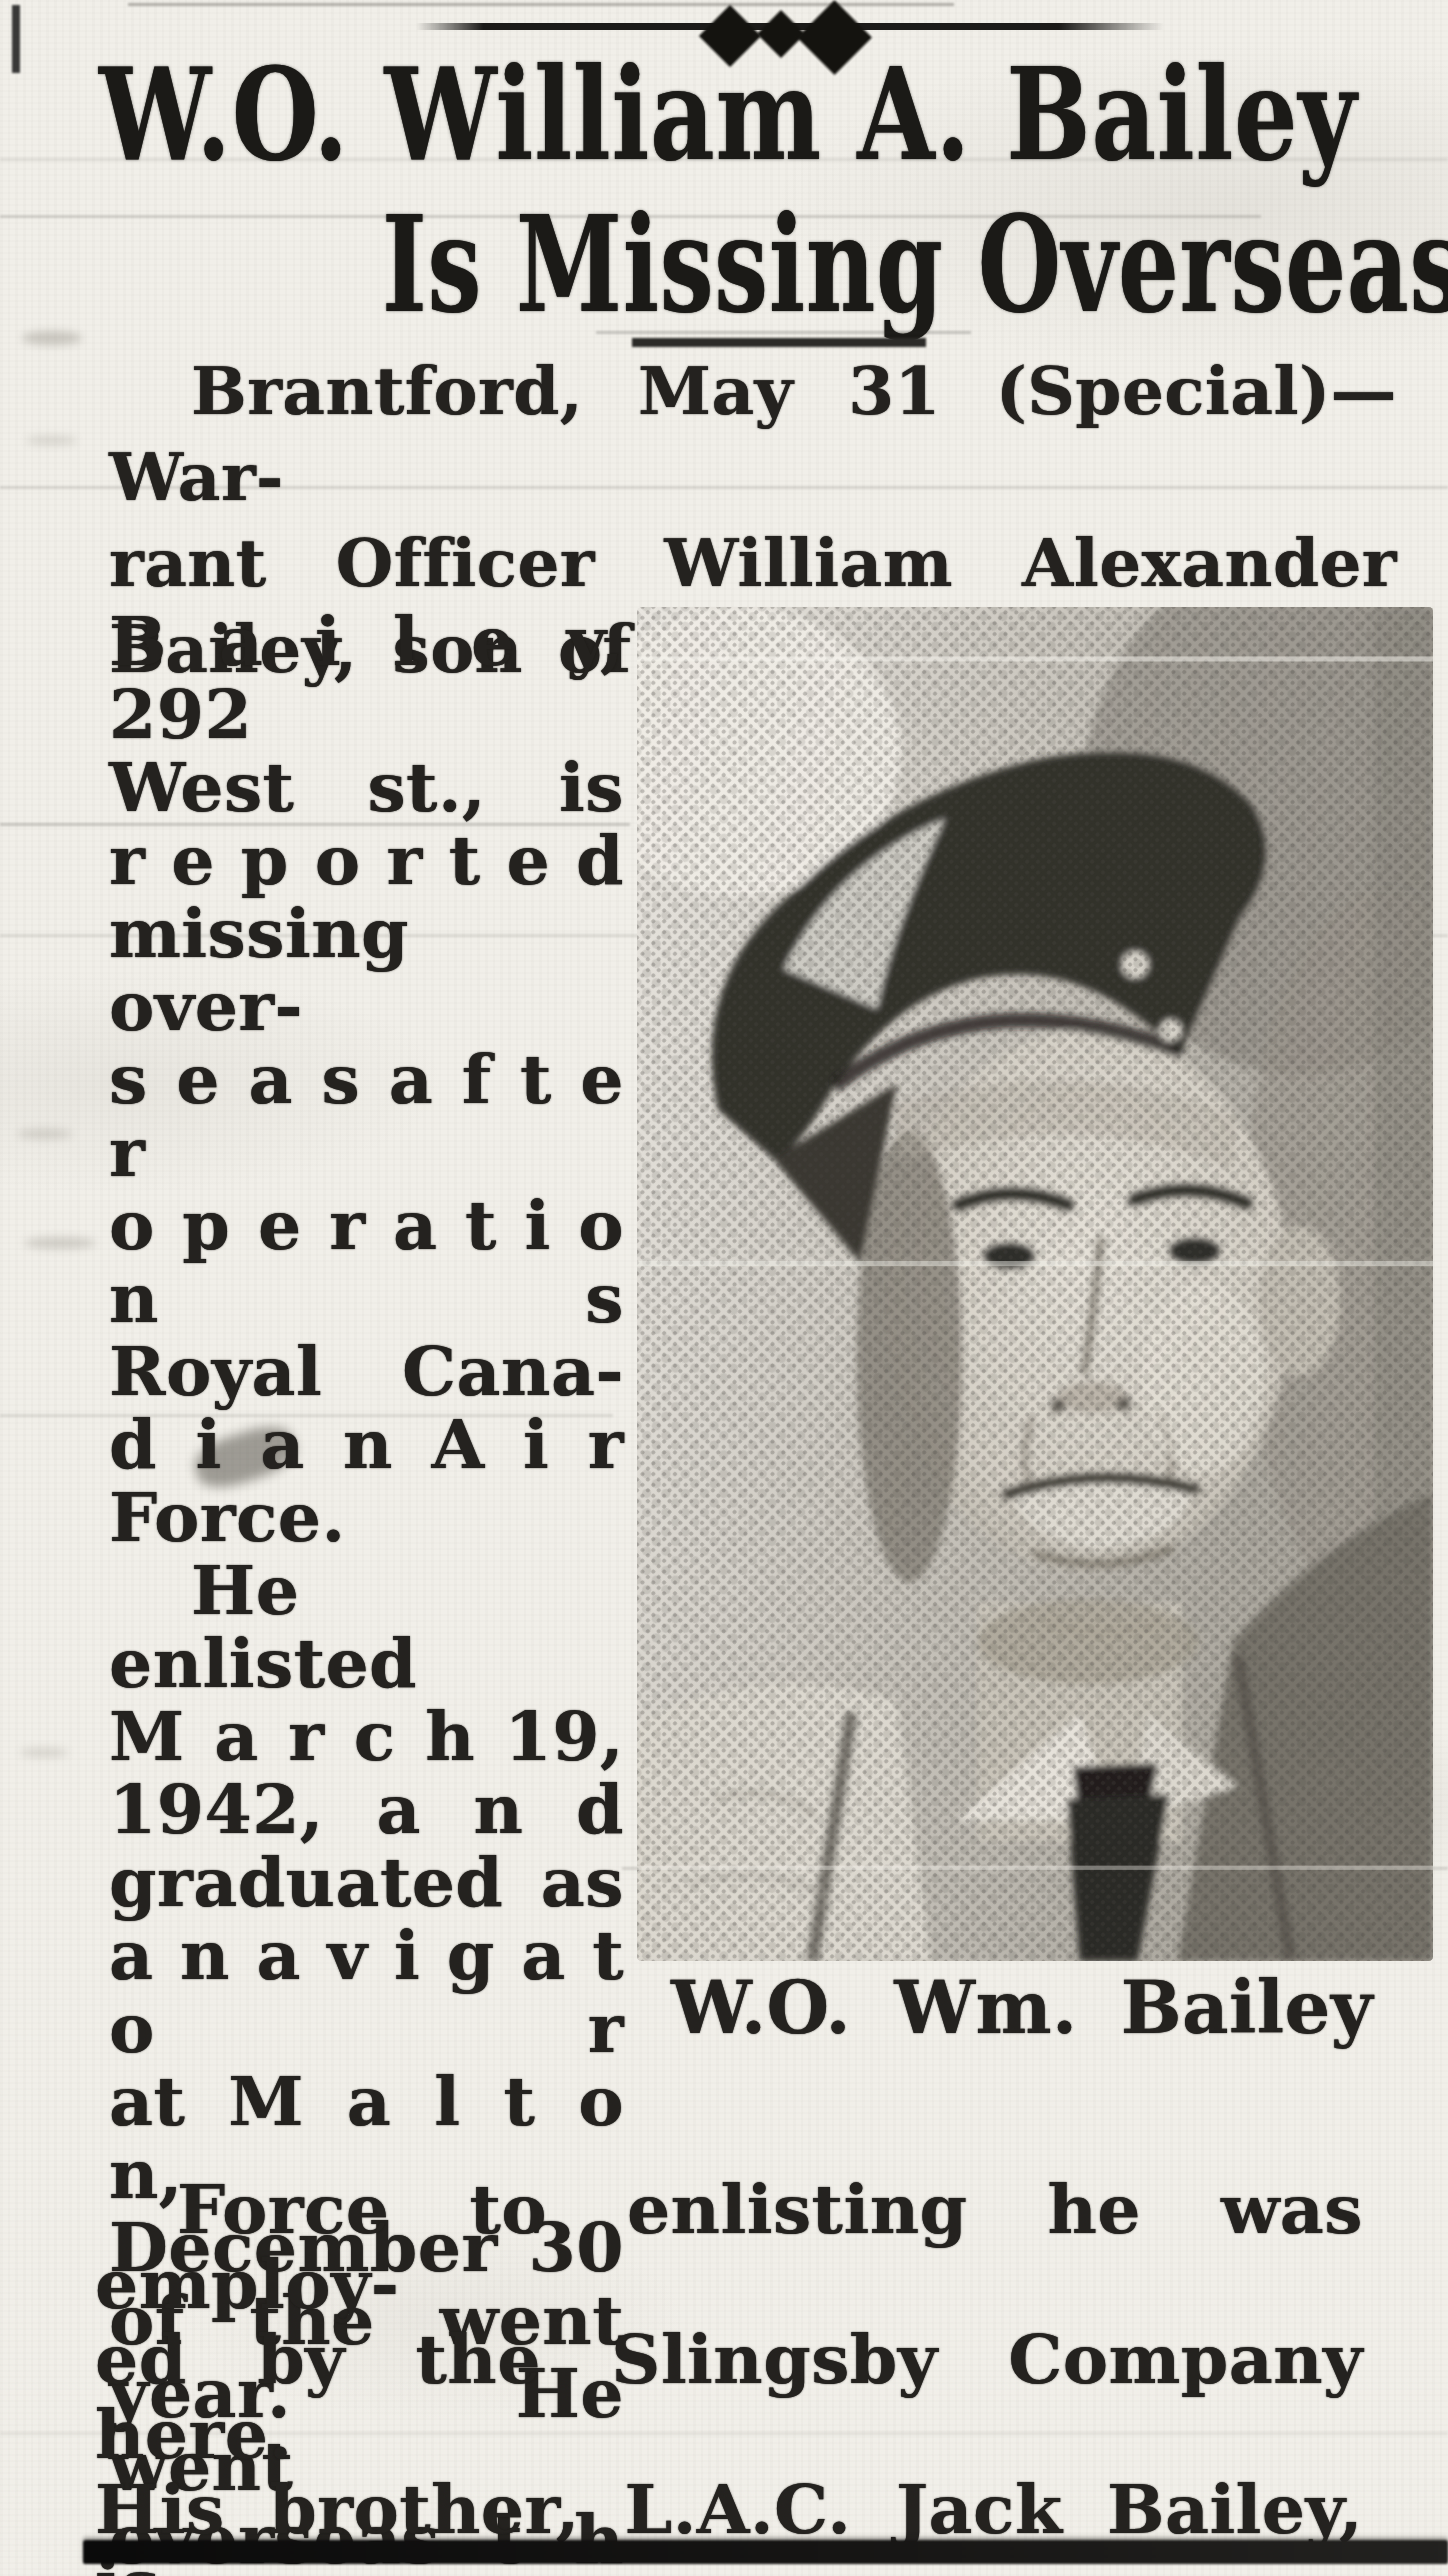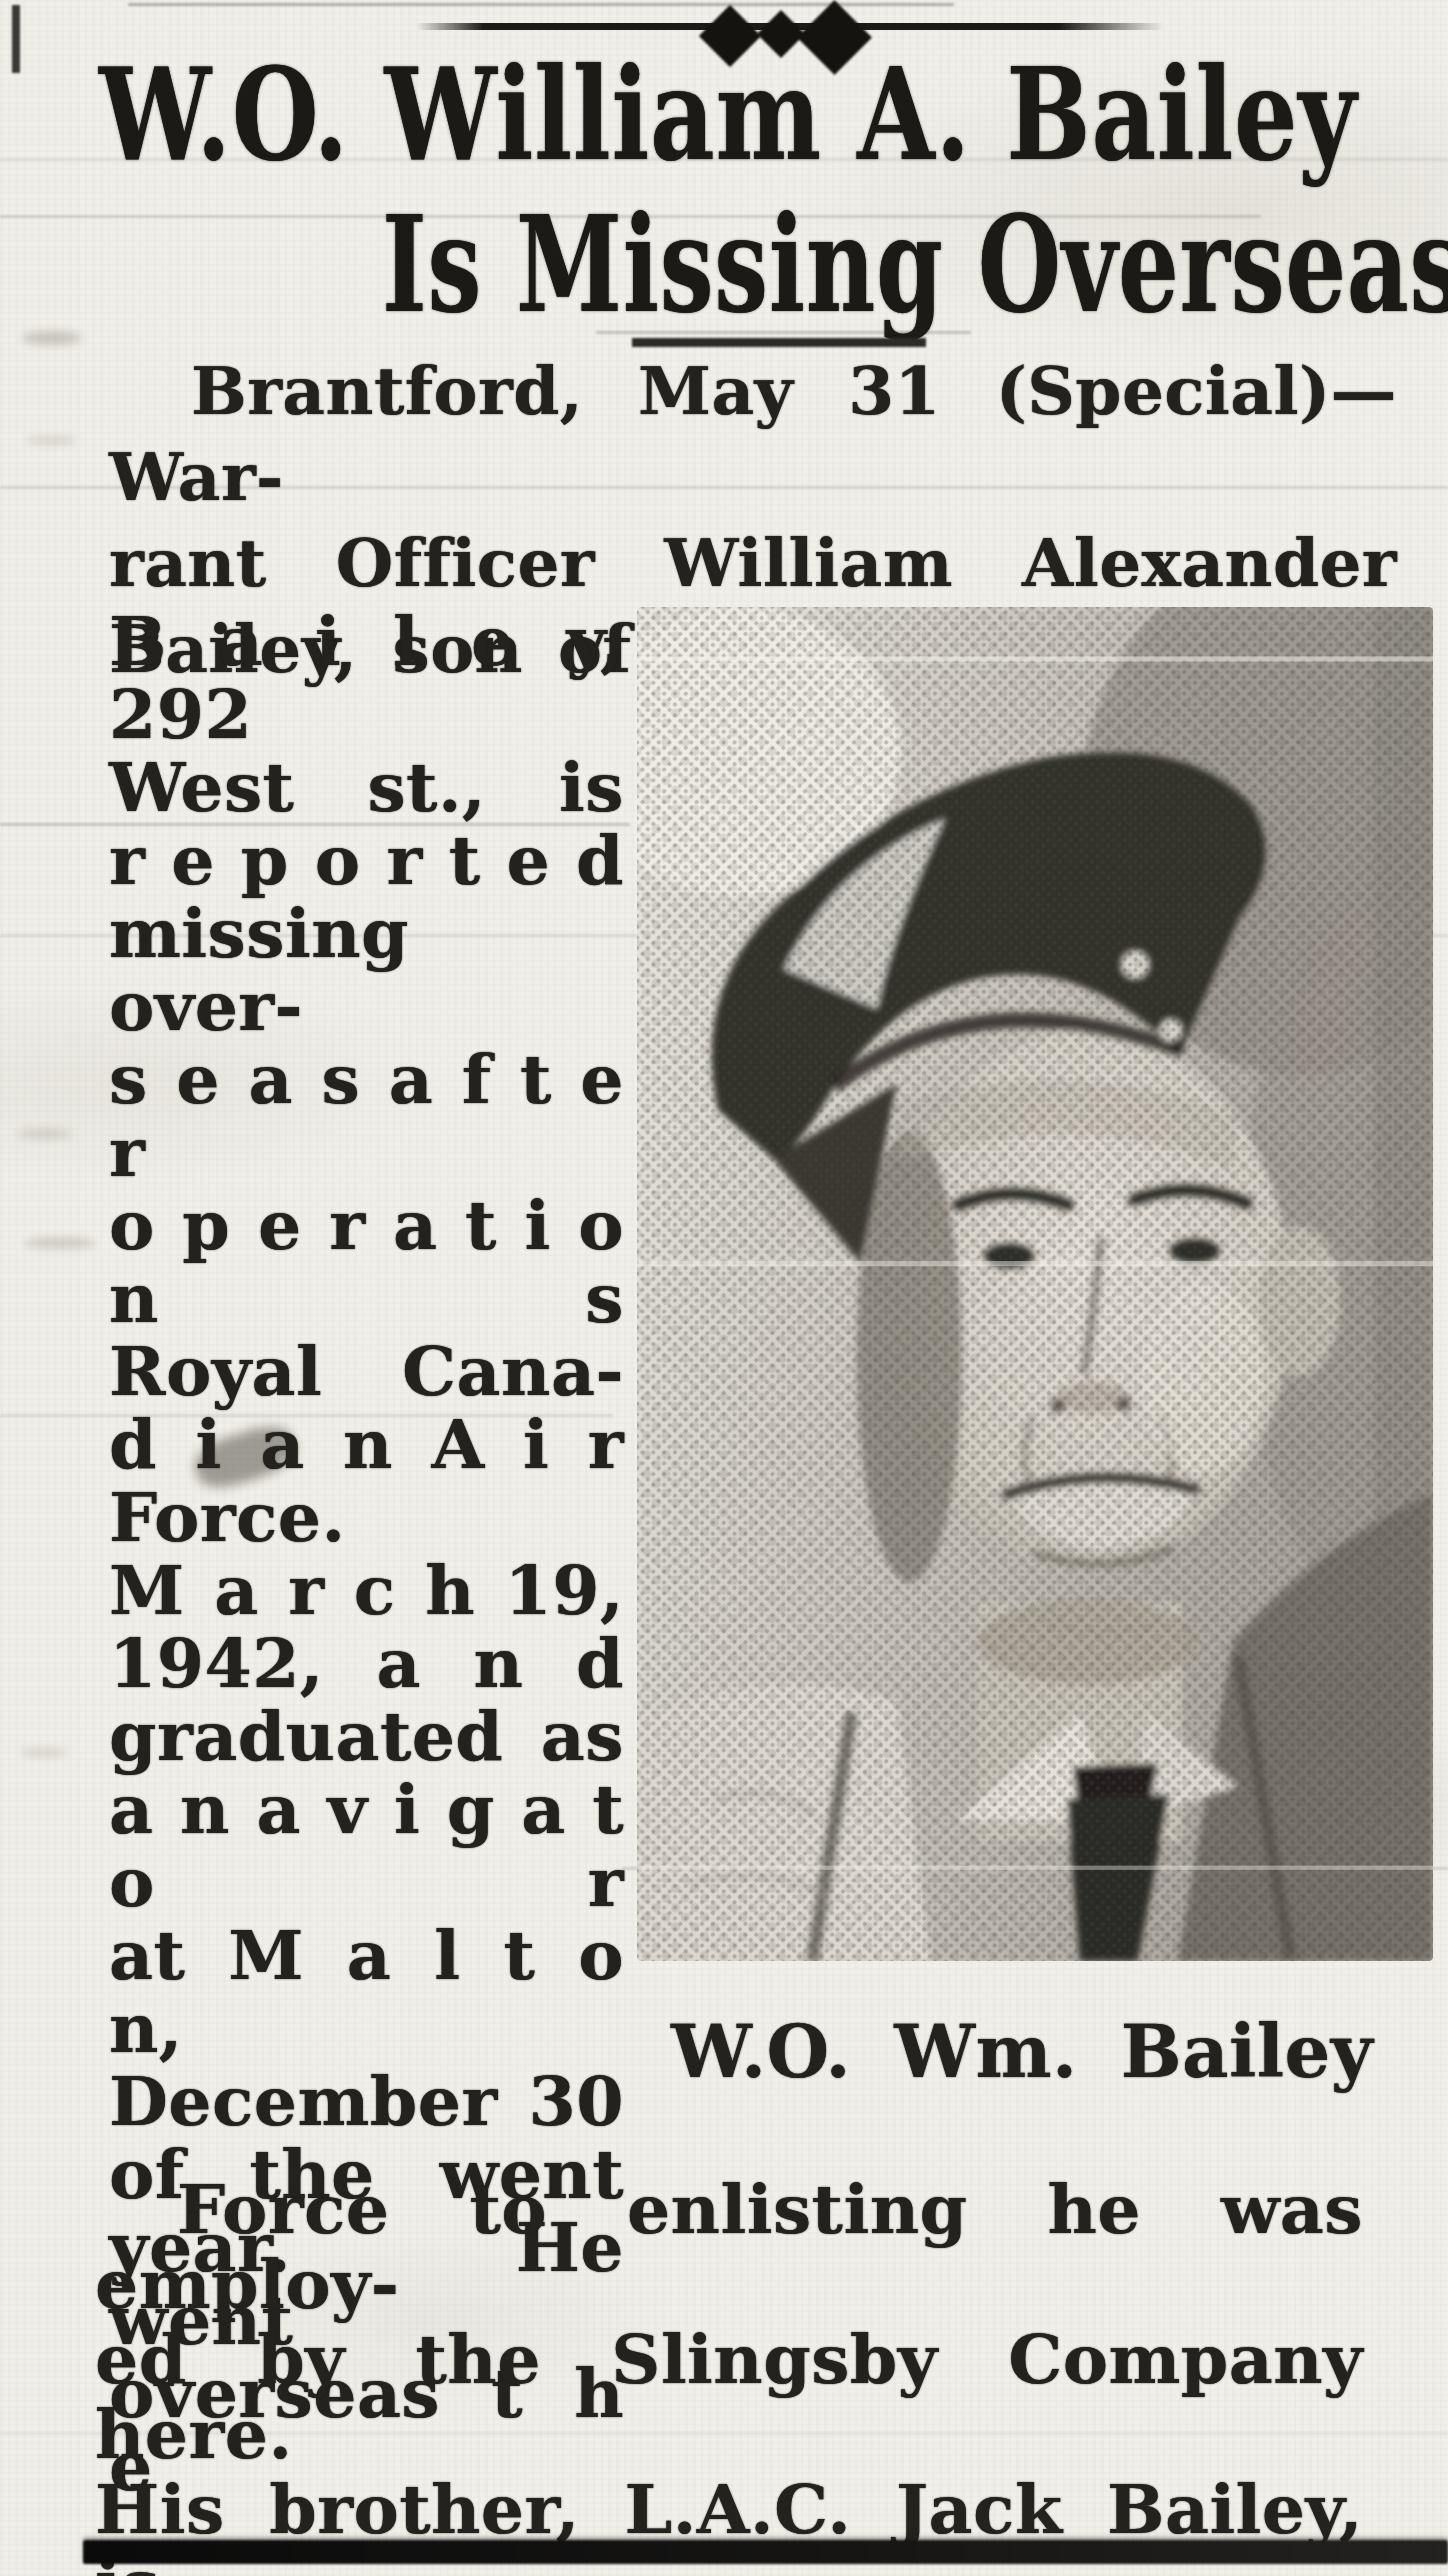--- a/index.html
+++ b/index.html
@@ -38,21 +38,21 @@
   .para{position:absolute;font-weight:700;
         text-shadow:0 0 2.1px rgba(32,30,26,.5), 0 0 0.9px rgba(32,30,26,.7);
         letter-spacing:0.4px;}
   .ln{display:block;width:100%;text-align:justify;text-align-last:justify;}
   .ln.nj{text-align-last:left;}
   .ln.ind{text-indent:82px;}
   .lead{left:109px;top:348px;width:1288px;font-size:66px;line-height:86px;}
   .leftcol{left:109px;top:605px;width:515px;font-size:68px;line-height:73px;}
   .closing{left:95px;top:2172px;width:1268px;font-size:68px;line-height:75px;}
   .caption{left:671px;top:1969px;width:702px;font-size:72px;line-height:77px;
-           text-align:justify;text-align-last:justify;margin-top:44px;}
+           text-align:justify;text-align-last:justify;}
   
   .photo{position:absolute;left:637px;top:607px;width:796px;height:1354px;border-radius:4.3px;overflow:hidden;}
   .photo svg{display:block;width:100%;height:100%;}
   
   .bottom-rule{position:absolute;left:83px;top:2540px;width:1365px;height:24px;border-radius:2.6px;
     background:linear-gradient(90deg,#0b0b0b 0,#161514 55%,#232220 100%);
     filter:blur(1px);
     box-shadow:0 -2.6px 3.4px rgba(30,28,25,.35);}
 </style>
 </head>
@@ -98,20 +98,21 @@
 
   <div class="ln">B a i l e y, 292</div>
       <div class="ln">West st., is</div>
       <div class="ln">r e p o r t e d</div>
       <div class="ln">missing over-</div>
       <div class="ln">s e a s a f t e r</div>
       <div class="ln">o p e r a t i o n s</div>
       <div class="ln">Royal Cana-</div>
       <div class="ln">d i a n A i r</div>
       <div class="ln nj">Force.</div>
+      <div class="ln ind">He enlisted</div>
       <div class="ln">M a r c h 19,</div>
       <div class="ln">1942, a n d</div>
       <div class="ln">graduated as</div>
       <div class="ln">a n a v i g a t o r</div>
       <div class="ln">at M a l t o n,</div>
       <div class="ln">December 30</div>
       <div class="ln">of the went</div>
       <div class="ln">year. He went</div>
       <div class="ln">overseas t h e</div>
     </div>

